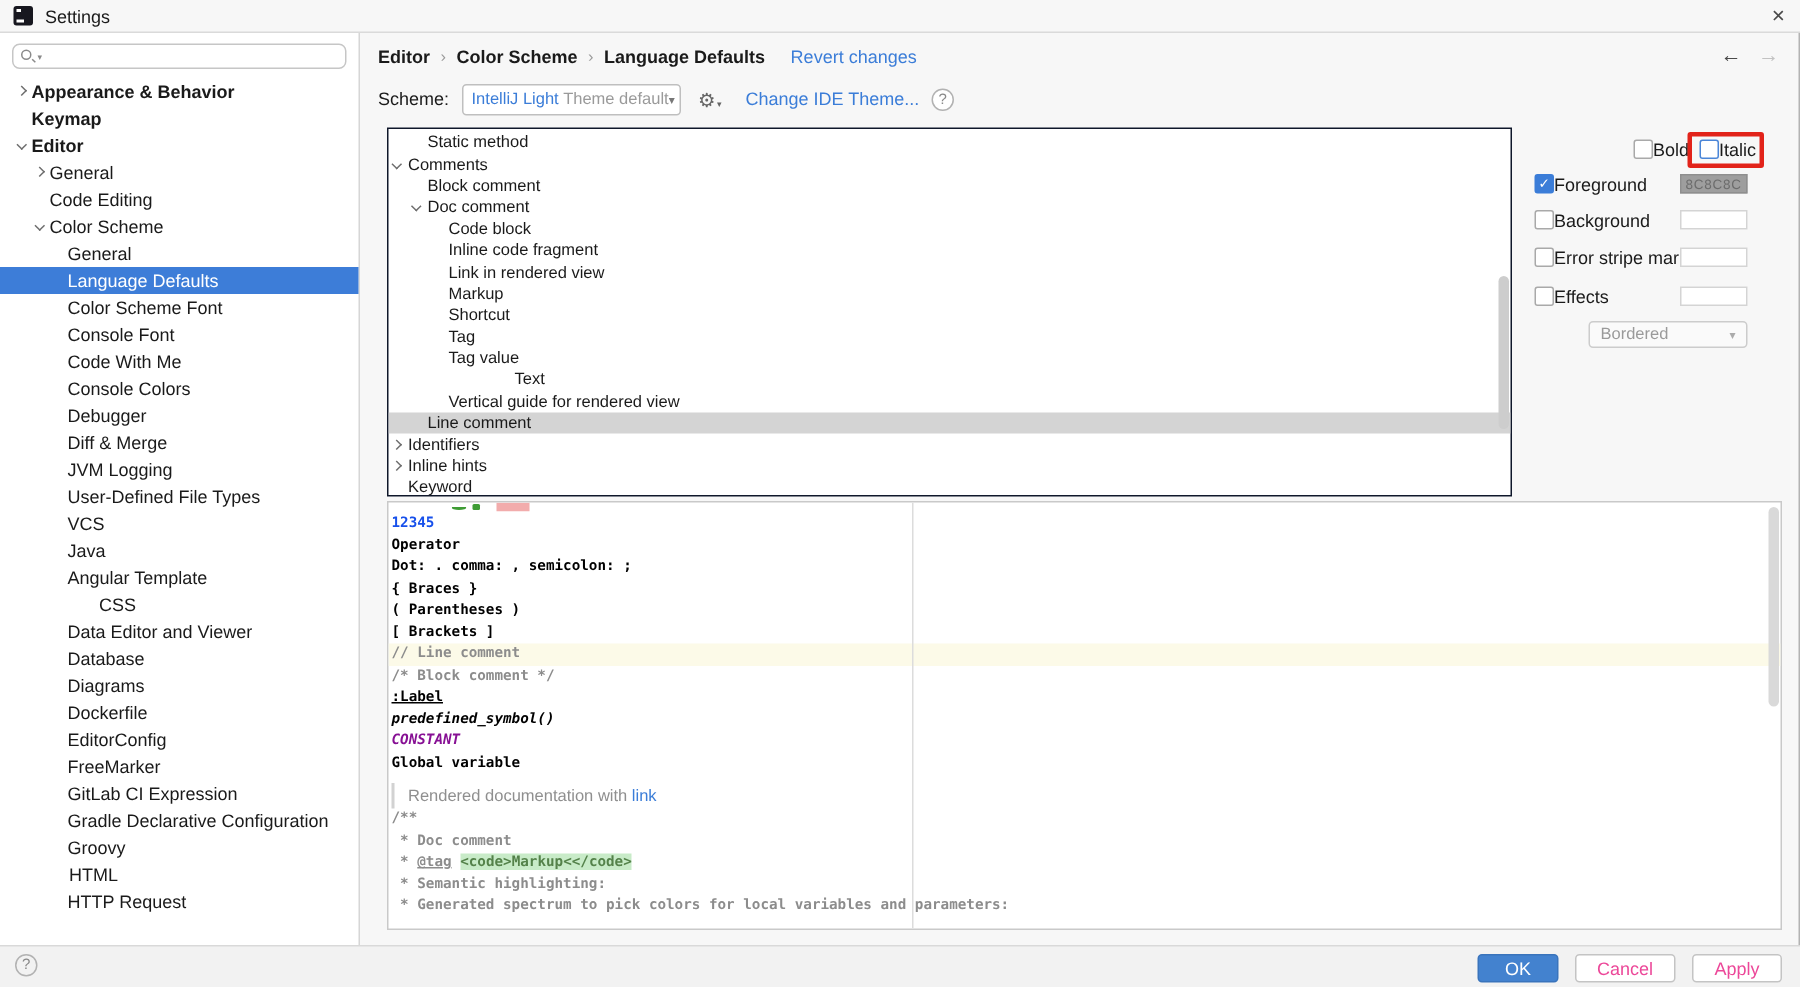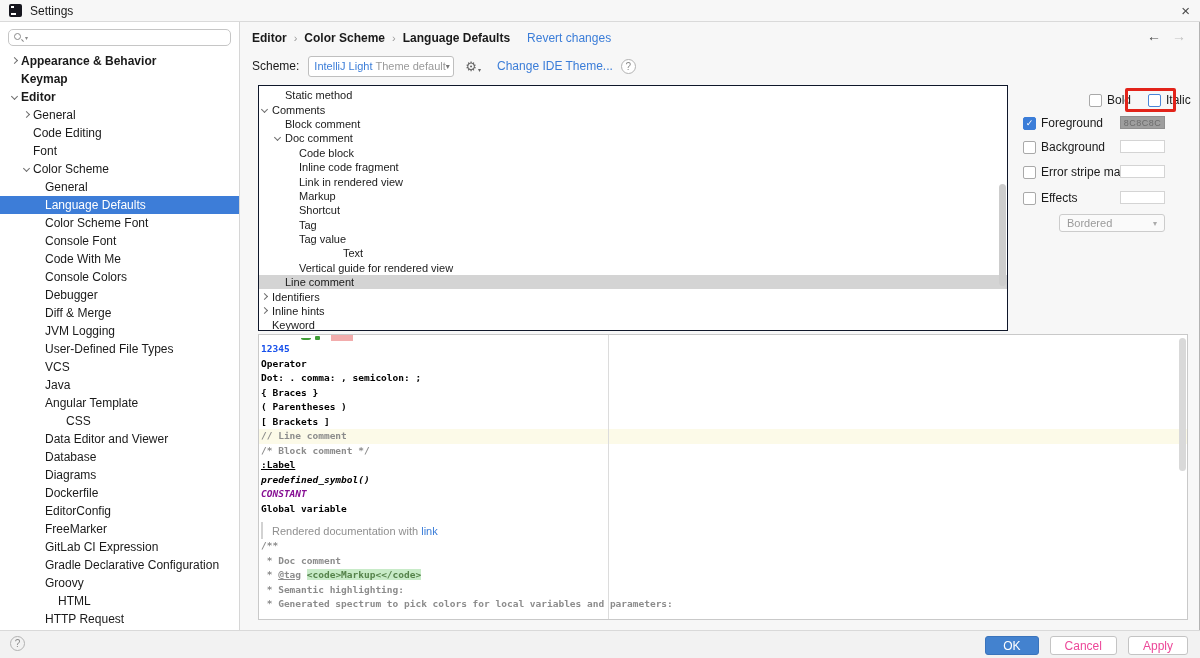--- a/index.html
+++ b/index.html
@@ -62,21 +62,21 @@
   .trow .chev{width:13px}
   .trow.sel{background:#D4D4D4}
   .trow.sel>.chev::before{border-color:#6E6E6E}
   .sb{position:absolute;background:#CDCDCD;border-radius:4px;width:7px}
   .tree-sb{right:1px;top:98px;height:102px}
 
   
   .cb{width:13px;height:13px;border:1px solid #A9A9A9;border-radius:2px;background:#fff;flex:none;display:flex;align-items:center;justify-content:center}
   .cb.checked{background:#3B7DD8;border-color:#3B7DD8;color:#fff;font-size:9px;line-height:13px}
   .cb.focus{border-color:#4B86D8}
-  .prow{position:absolute;display:flex;align-items:flex-end;gap:5px;height:14px;font-size:12px}
+  .prow{position:absolute;display:flex;align-items:flex-start;height:14px;font-size:12px}
   .style-row{left:1089px;top:93px}
   .style-row .gap{width:7px}
   .field{position:absolute;left:1120px;width:45px;height:13px;background:#fff;border:1px solid #D4D4D4}
   .swatch{background:#9E9E9E;border-color:#8F8F8F;color:#6C6C6C;font-size:9px;display:flex;align-items:center;justify-content:center;letter-spacing:.5px}
   .effect-select{position:absolute;left:1059px;top:214px;width:106px;height:18px;border:1px solid #CCCCCC;border-radius:3px;background:#FAFAFA;display:flex;align-items:center;padding:0 7px;font-size:11px;color:#9A9A9A}
   .effect-select .dd-arrow{margin-left:auto;color:#ABABAB}
   .annotation{position:absolute;left:1125px;top:88px;width:51px;height:24px;border:3px solid #E2231A;border-radius:2px;z-index:9}
 
   
   .preview{position:absolute;left:258px;top:334px;width:930px;height:286px;background:#fff;border:1px solid #C9C9C9;overflow:hidden}
@@ -138,24 +138,20 @@
           <span>Editor</span>
         </div>
         <div class="srow col" style="padding-left: 21px;">
           <span class="chev"></span>
           <span>General</span>
         </div>
         <div class="srow" style="padding-left: 21px;">
           <span class="chev"></span>
           <span>Code Editing</span>
         </div>
-        <div class="srow" style="padding-left: 21px;">
-          <span class="chev"></span>
-          <span>Font</span>
-        </div>
         <div class="srow exp" style="padding-left: 21px;">
           <span class="chev"></span>
           <span>Color Scheme</span>
         </div>
         <div class="srow" style="padding-left: 33px;">
           <span class="chev"></span>
           <span>General</span>
         </div>
         <div class="srow sel" style="padding-left: 33px;">
           <span class="chev"></span>
@@ -238,21 +234,21 @@
           <span>GitLab CI Expression</span>
         </div>
         <div class="srow" style="padding-left: 33px;">
           <span class="chev"></span>
           <span>Gradle Declarative Configuration</span>
         </div>
         <div class="srow" style="padding-left: 33px;">
           <span class="chev"></span>
           <span>Groovy</span>
         </div>
-        <div class="srow" style="padding-left: 46px;">
+        <div class="srow" style="padding-left: 34px;">
           <span class="chev"></span>
           <span>HTML</span>
         </div>
         <div class="srow" style="padding-left: 33px;">
           <span class="chev"></span>
           <span>HTTP Request</span>
         </div>
       </div>
   </div>
 

